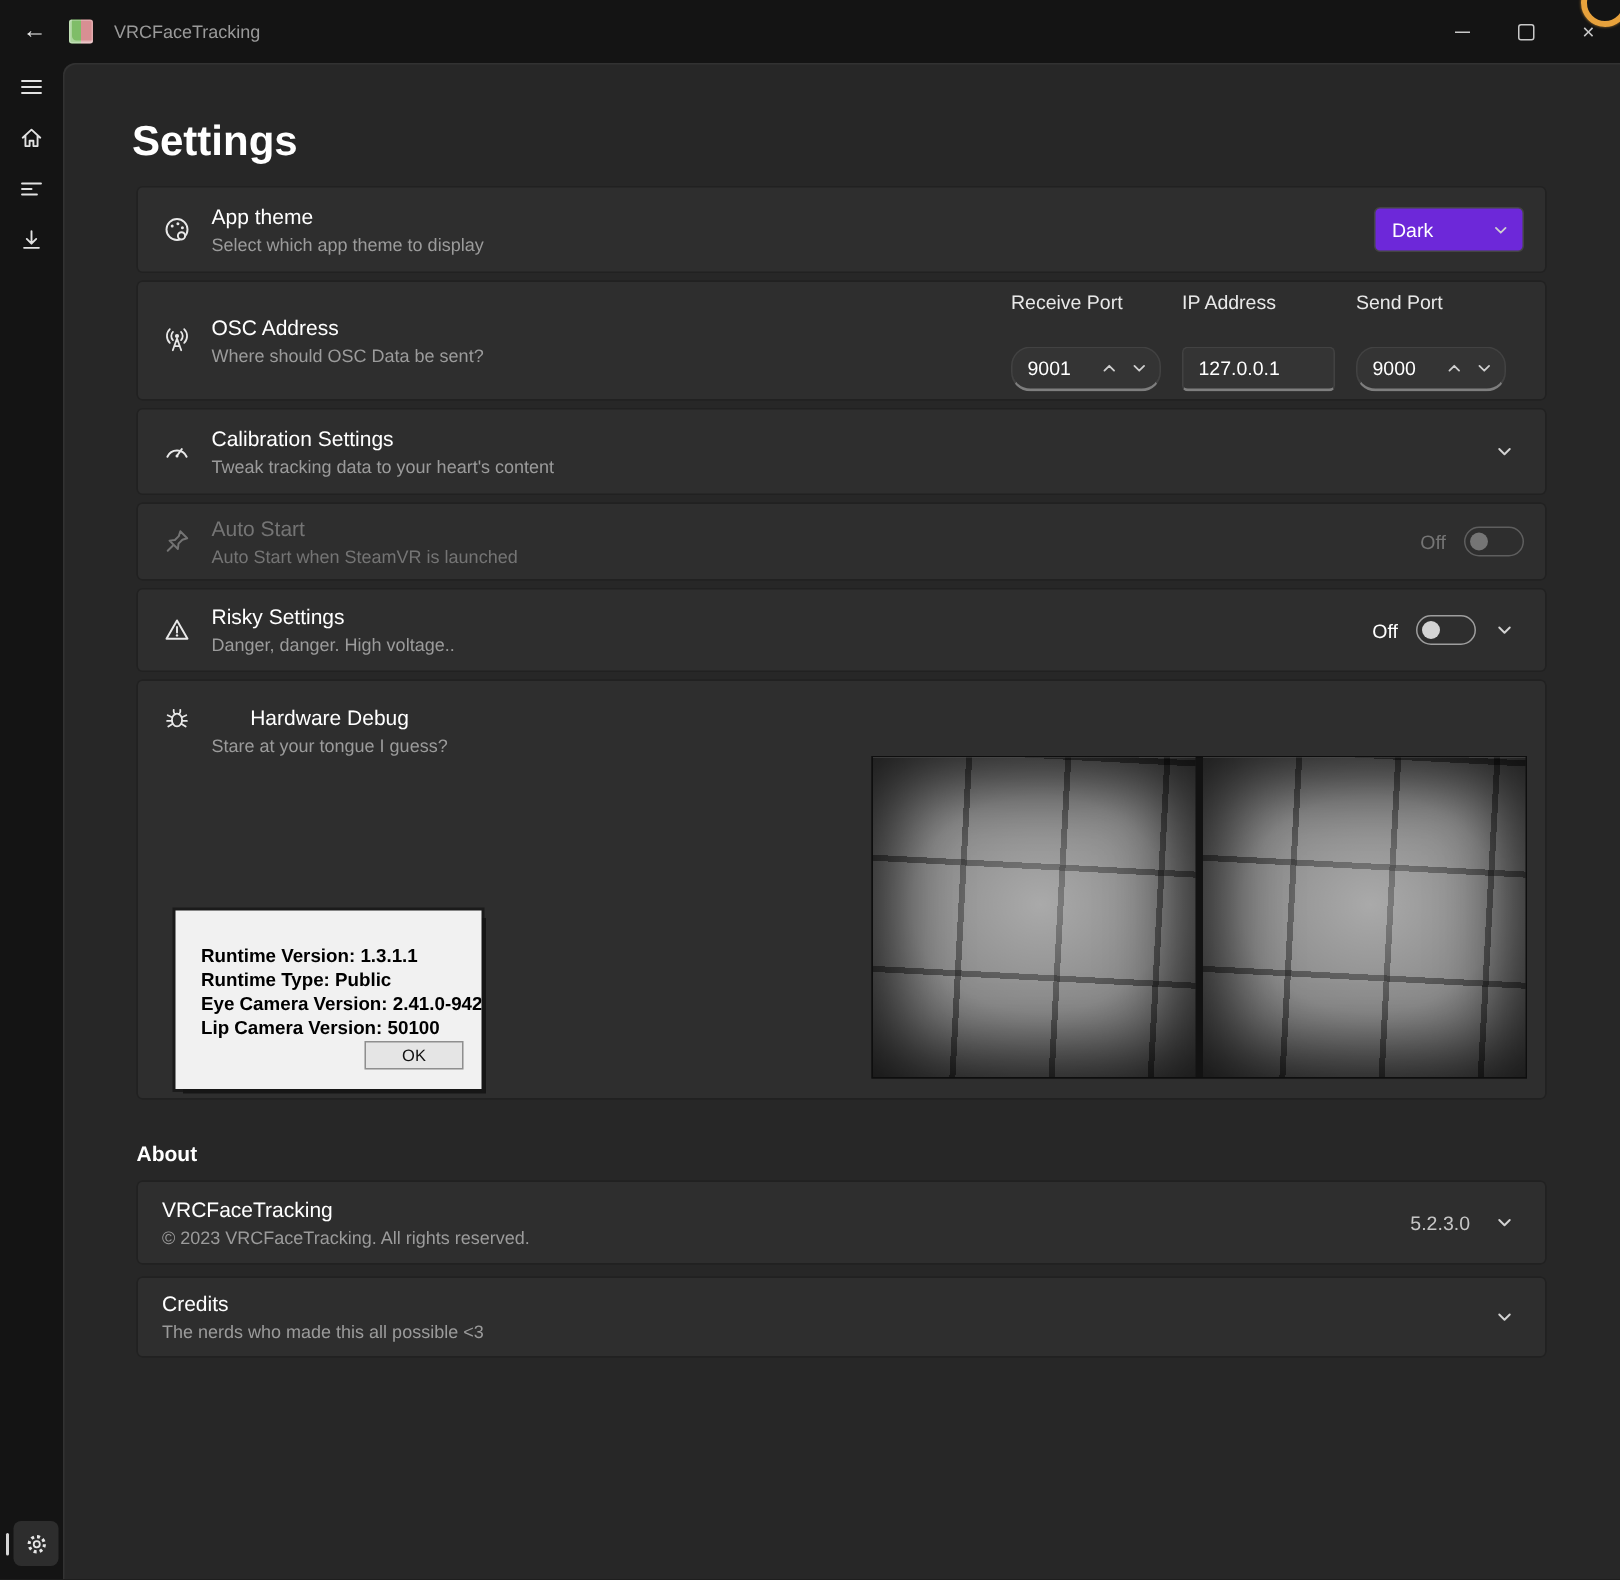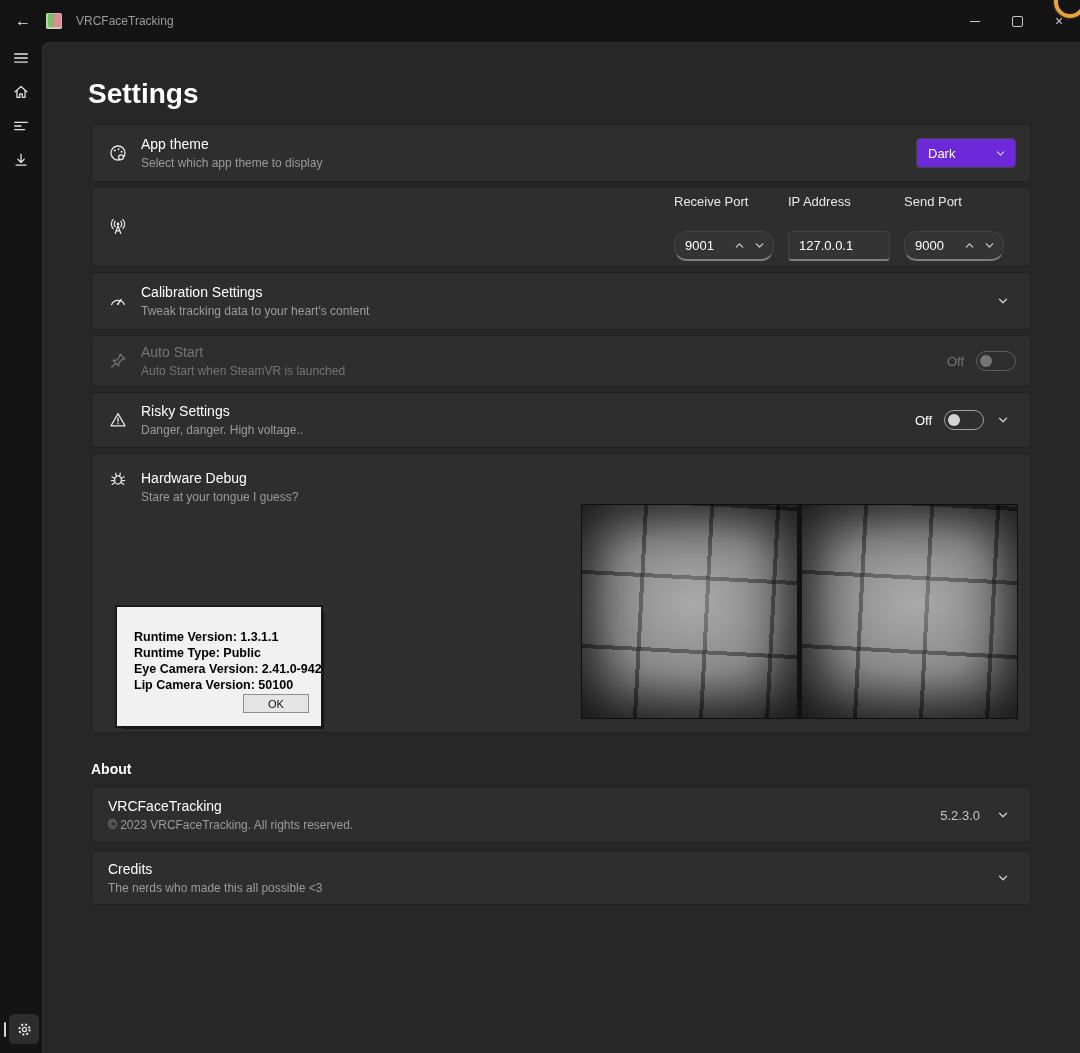--- a/index.html
+++ b/index.html
@@ -65,21 +65,21 @@
   .toggle-label{font-size:13px;color:#ffffff;margin-right:12px;}
   .toggle{width:40px;height:20px;border:1px solid #9e9e9e;border-radius:11px;display:flex;align-items:center;padding:0 3px;box-sizing:border-box;}
   .knob{width:12px;height:12px;border-radius:50%;background:#d4d4d4;}
   .disabled .card-title,.disabled .card-sub{color:#747474;}
   .disabled .card-icon{color:#747474;}
   .disabled .toggle-label{color:#747474;}
   .disabled .toggle{border-color:#5e5e5e;}
   .disabled .knob{background:#757575;}
   
   .hw-card{position:relative;display:block;padding:0;}
-  .hw-header{position:absolute;top:15px;left:16px;display:flex;align-items:flex-start;}
+  .hw-header{position:absolute;top:15px;left:16px;display:flex;align-items:flex-start;text-align:center;}
   .dialog{position:absolute;left:25px;top:153px;width:204px;height:119px;background:#f1f1f1;
     box-shadow:4px 4px 0 -1px #161616, 0 0 0 2px #1b1b1b;overflow:hidden;box-sizing:border-box;padding:22px 0 16px 17px;}
   .dialog-line{font-size:12.5px;font-weight:700;color:#000;line-height:16px;white-space:nowrap;}
   .ok-btn{position:absolute;right:12px;bottom:13px;width:66px;height:19px;background:#e5e5e5;
     border:1px solid #8f8f8f;box-sizing:border-box;display:flex;align-items:center;justify-content:center;
     font-size:11px;color:#111;}
   .camera{position:absolute;top:50px;right:12px;width:437px;height:215px;background:#121212;
     display:flex;gap:5px;border:1px solid #0e0e0e;box-sizing:border-box;}
   .cam-panel{flex:1;
     background:
@@ -179,20 +179,24 @@
 
     <div class="card h-80">
       <span class="card-icon">
         <svg width="20" height="20" viewBox="0 0 20 20" fill="none" stroke="currentColor" stroke-width="1.2">
           <circle cx="10" cy="7" r="1.4" fill="currentColor" stroke="none"></circle>
           <path d="M7.3 9.7 A3.8 3.8 0 0 1 7.3 4.3 M12.7 4.3 A3.8 3.8 0 0 1 12.7 9.7" stroke-linecap="round"></path>
           <path d="M5.2 11.6 A6.5 6.5 0 0 1 5.2 2.4 M14.8 2.4 A6.5 6.5 0 0 1 14.8 11.6" stroke-linecap="round"></path>
           <path d="M10 8.7 L7.2 16.5 M10 8.7 L12.8 16.5 M8.2 13.8 H11.8" stroke-linecap="round"></path>
         </svg>
       </span>
+      <div class="card-text">
+        <span class="card-title">OSC Address</span>
+        <span class="card-sub">Where should OSC Data be sent?</span>
+      </div>
       <div class="fields">
         <div class="field">
           <span class="field-label">Receive Port</span>
           <div class="numbox">
             <span class="val">9001</span>
             <span class="spin">
               <svg width="11" height="11" viewBox="0 0 12 12">
                   <path d="M2.5 7.7 L6 4.2 L9.5 7.7" stroke="currentColor" stroke-width="1.3" fill="none" stroke-linecap="round" stroke-linejoin="round"></path>
                 </svg>
             </span>

